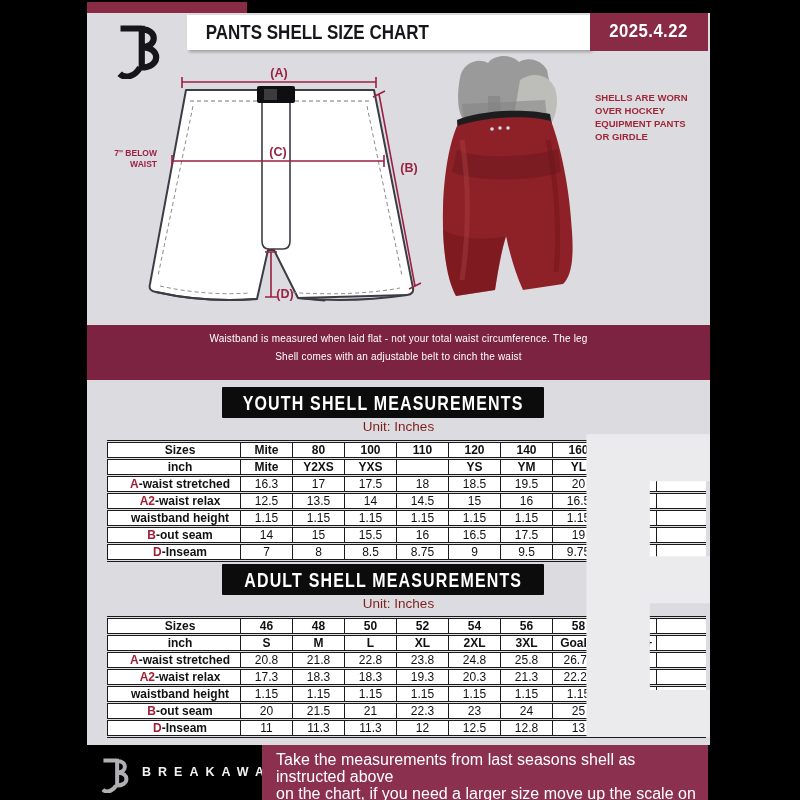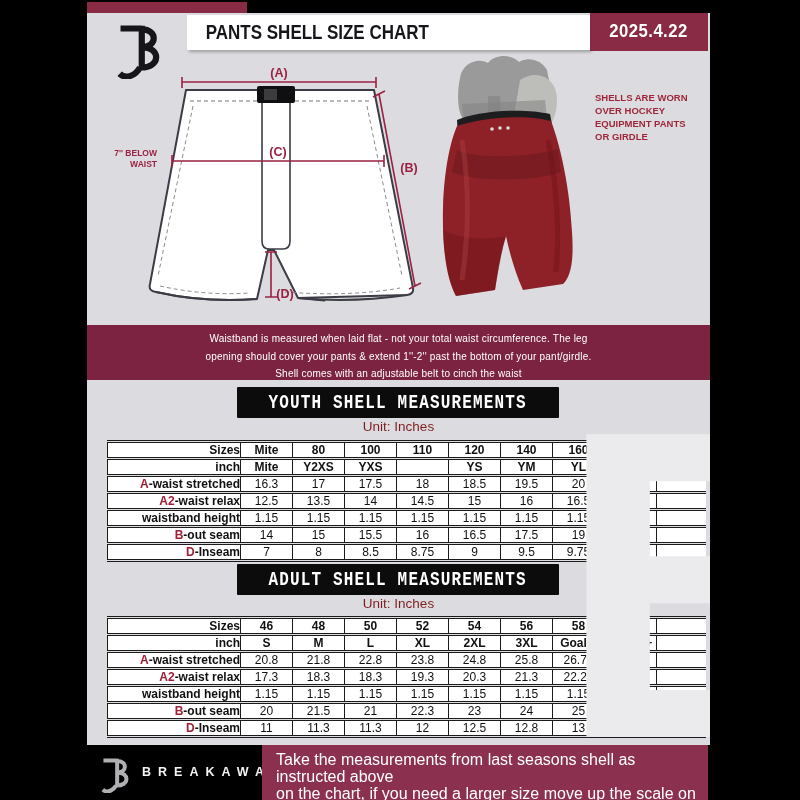--- a/index.html
+++ b/index.html
@@ -14,34 +14,34 @@
   .title-bar .txt{display:inline-block;transform:scaleX(.85);transform-origin:left center;font-size:20px;font-weight:bold;color:#15151a;line-height:35px;padding-left:22px;white-space:nowrap;}
   .date-box{position:absolute;left:503px;top:-2px;width:118px;height:40px;background:var(--maroon-accent,#8a2b45);z-index:7;display:flex;align-items:center;justify-content:center;}
   .date-box .txt{display:inline-block;transform:scaleX(.88);font-size:19px;font-weight:bold;color:#fff;letter-spacing:.5px;}
 
   .logo-top{position:absolute;left:28px;top:4px;z-index:7;}
 
   .diagram-svg{position:absolute;left:0;top:37px;z-index:1;}
 
   .notice{position:absolute;left:0;top:312px;width:623px;height:55px;background:var(--maroon-banner,#7d2342);z-index:6;text-align:center;color:#fff;font-size:10px;line-height:17.5px;padding-top:5px;box-sizing:border-box;letter-spacing:.2px;}
 
-  .section-banner{position:absolute;left:150px;width:322px;height:31px;background:var(--banner-black,#0c0c0c);border-radius:1px;z-index:6;display:flex;align-items:center;justify-content:center;font-family:Liberation Mono, monospace;}
+  .section-banner{position:absolute;left:135px;width:322px;height:31px;background:var(--banner-black,#0c0c0c);border-radius:1px;z-index:6;display:flex;align-items:center;justify-content:center;}
   .section-banner .txt{display:inline-block;transform:scaleX(.78);font-size:20.5px;font-weight:bold;color:#fff;letter-spacing:1.5px;white-space:nowrap;}
   .banner-youth{top:374px;}
   .banner-adult{top:551px;}
 
   .unit{position:absolute;left:0;width:623px;text-align:center;font-size:13.5px;color:#7f1d1d;z-index:2;}
   .unit-youth{top:406px;}
   .unit-adult{top:583px;}
 
   .mtable{position:absolute;left:20px;border-collapse:collapse;table-layout:fixed;width:598px;z-index:2;}
   .table-youth{top:427px;}
   .table-adult{top:603px;}
   .mtable td{background:#fff;border-left:1.5px solid #1b1b1b;border-right:1.5px solid #1b1b1b;border-top:3px double #1b1b1b;border-bottom:3px double #1b1b1b;height:14px;font-size:12px;color:#111;text-align:center;padding:0;overflow:hidden;white-space:nowrap;}
-  .mtable td.rowlabel{text-align:right;padding-left:12px;font-weight:bold;}
+  .mtable td.rowlabel{text-align:center;padding-left:12px;font-weight:bold;}
   .mtable td.hdr{font-weight:bold;}
   .mtable td.spacer{border-left:none;border-right:none;}
   .mtable .pfx{color:var(--prefix-red,#9f1f35);font-weight:bold;}
 
   .watermark{position:absolute;left:470px;top:407px;font-size:440px;line-height:.75;font-weight:bold;color:#ebebee;z-index:4;pointer-events:none;}
 
   .footer{position:absolute;left:0;top:745px;width:800px;height:55px;background:#000;}
   .footer-logo{position:absolute;left:100px;top:8px;}
   .brand{position:absolute;left:142px;top:0;height:55px;line-height:55px;font-size:12.5px;font-weight:bold;letter-spacing:7px;color:#f2f2f2;white-space:nowrap;}
   .footer-note{position:absolute;left:262px;top:0;width:446px;height:55px;background:var(--maroon-footer,#8c3050);box-sizing:border-box;padding:7px 0 0 14px;color:#fff;font-size:16px;line-height:16.8px;}
@@ -114,21 +114,20 @@
       <g font-family="Liberation Sans,sans-serif" font-weight="bold" font-size="9.5" fill="#9e2638">
         <text x="595" y="101">SHELLS ARE WORN</text>
         <text x="595" y="114">OVER HOCKEY</text>
         <text x="595" y="127">EQUIPMENT PANTS</text>
         <text x="595" y="140">OR GIRDLE</text>
       </g>
     </svg>
 
     <div class="notice">
       <div>Waistband is measured when laid flat - not your total waist circumference. The leg</div>
-      <div>opening should cover your pants &amp; extend 1''-2'' past the bottom of your pant/girdle.</div>
       <div>Shell comes with an adjustable belt to cinch the waist</div>
     </div>
 
     <div class="watermark">B</div>
 
     <div class="section-banner banner-youth">
       <span class="txt">YOUTH SHELL MEASUREMENTS</span>
     </div>
     <div class="unit unit-youth">Unit: Inches</div>
     <table class="mtable table-youth">

